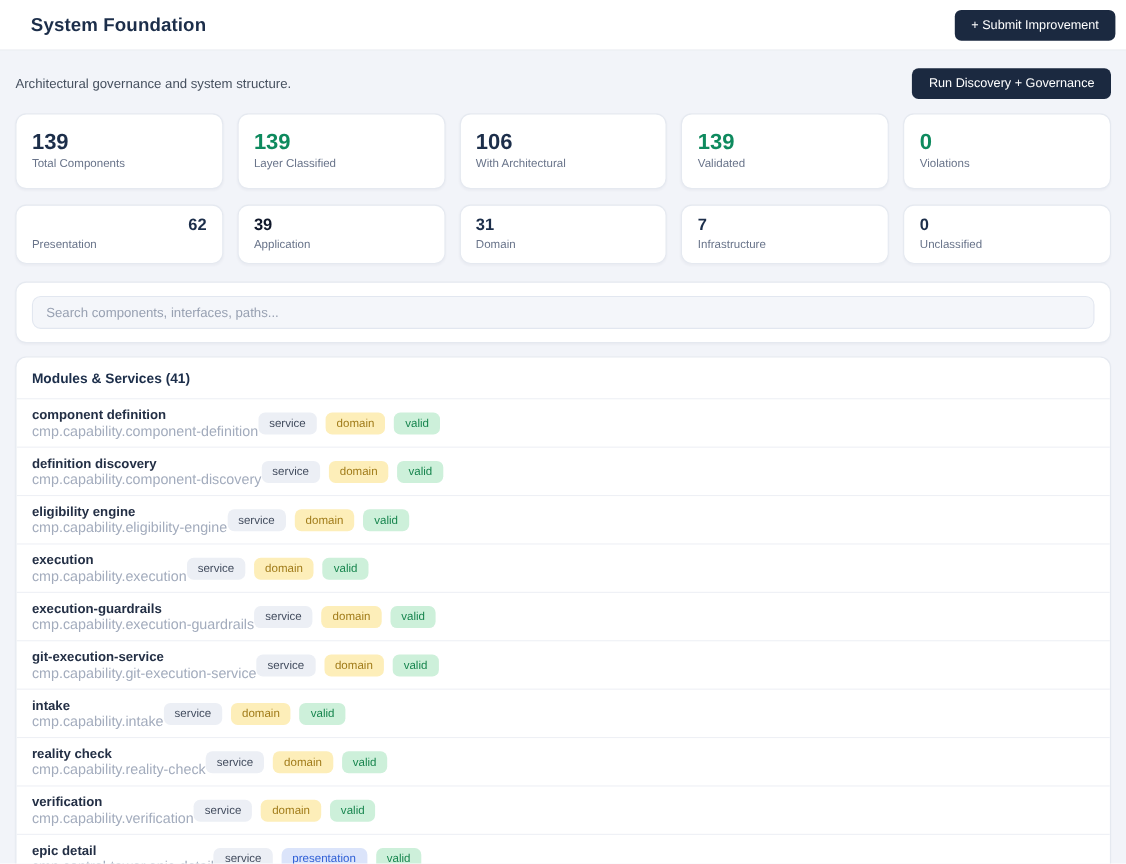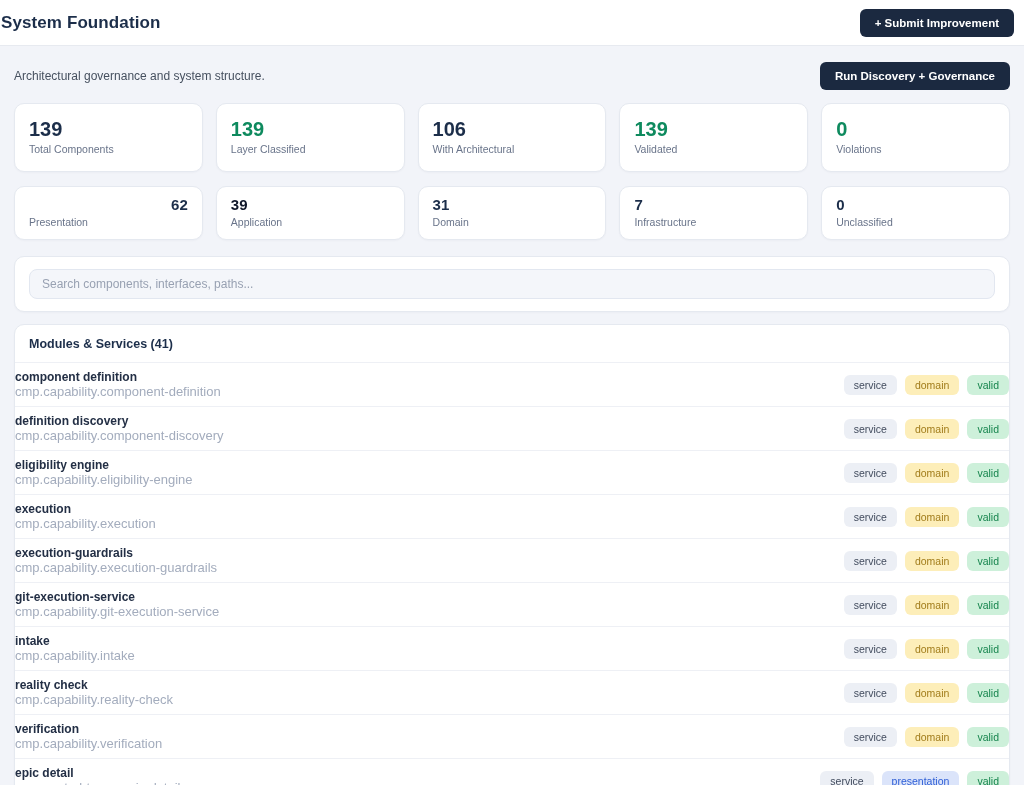--- a/index.html
+++ b/index.html
@@ -10,35 +10,35 @@
     color: #1c2e4a;
   }
   
   .topbar {
     height: 46px;
     background: #ffffff;
     border-bottom: 1px solid #e7eaf0;
     display: flex;
     align-items: center;
     justify-content: space-between;
-    padding: 0 10px 0 1px;
+    padding: 0 10px 0 28px;
   }
   .page-title {
     font-size: 17px;
     font-weight: 700;
     color: #1c2e4a;
     letter-spacing: .1px;
   }
   .dark-btn {
     background: #1b2940;
     color: #ffffff;
     border: none;
     font-family: "Liberation Sans", sans-serif;
     font-size: 11.5px;
-    font-weight: 700;
+    font-weight: 400;
     padding: 8px 15px;
     border-radius: 6px;
     cursor: pointer;
     white-space: nowrap;
   }
   
   .page { padding: 0 14px; }
   .subheader {
     display: flex;
     align-items: center;
@@ -86,22 +86,21 @@
   .modules-header {
     padding: 12px 14px 11px 14px;
     font-size: 12.5px;
     font-weight: 700;
     color: #1c2e4a;
     border-bottom: 1px solid #eef0f5;
   }
   .module-row {
     display: flex;
     align-items: center;
-    justify-content: space-between;
-    padding: 7px 0;
+    padding: 7px 14px;
     border-bottom: 1px solid #eef0f5;
     min-height: 43px;
     cursor: pointer;
   }
   .module-name { font-size: 12px; font-weight: 700; color: #232f45; }
   .module-path { font-size: 13px; color: #a3acbd; margin-top: 0; }
   .module-badges { display: flex; gap: 8px; align-items: center; }
   .badge {
     font-size: 10.5px;
     font-weight: 400;

